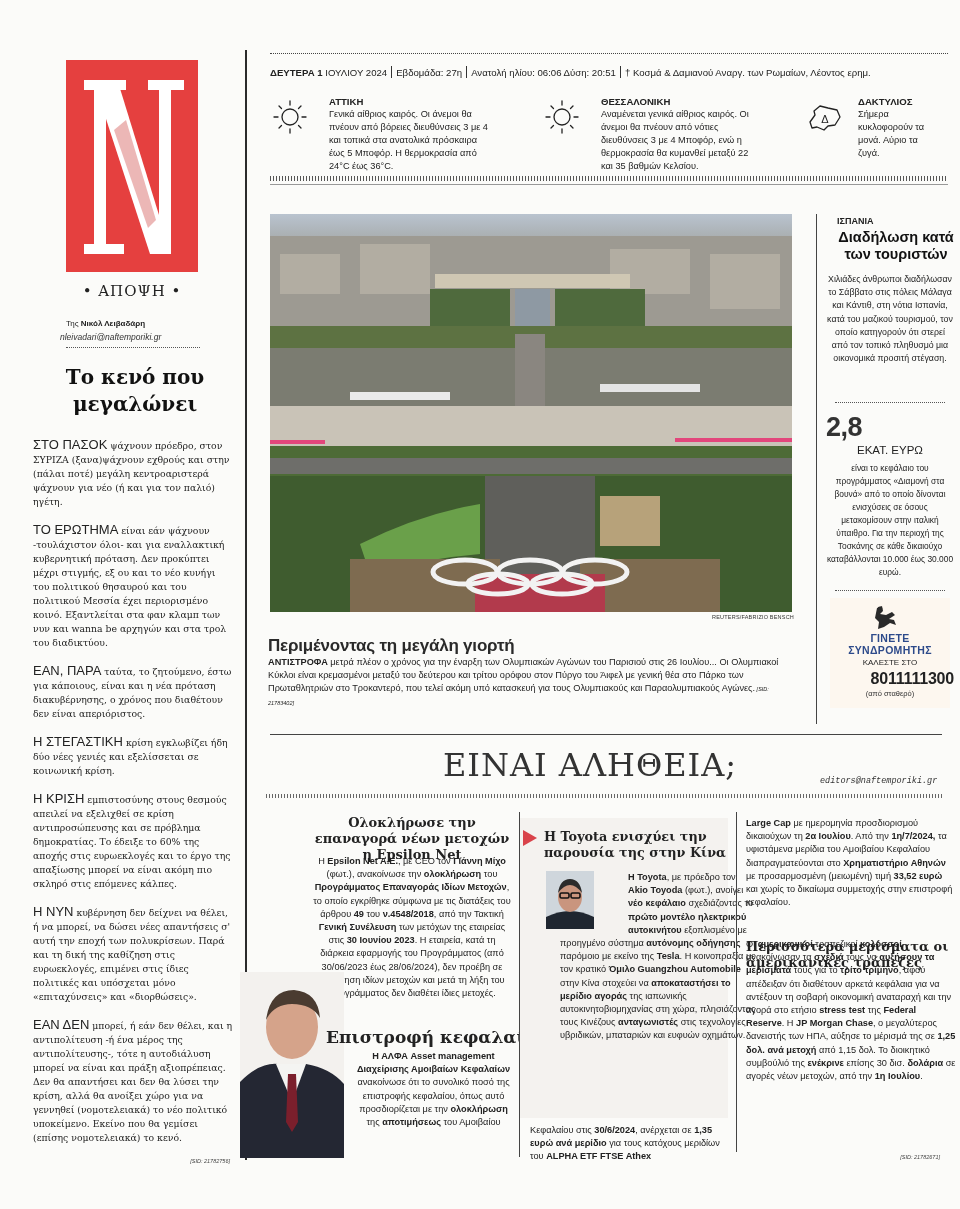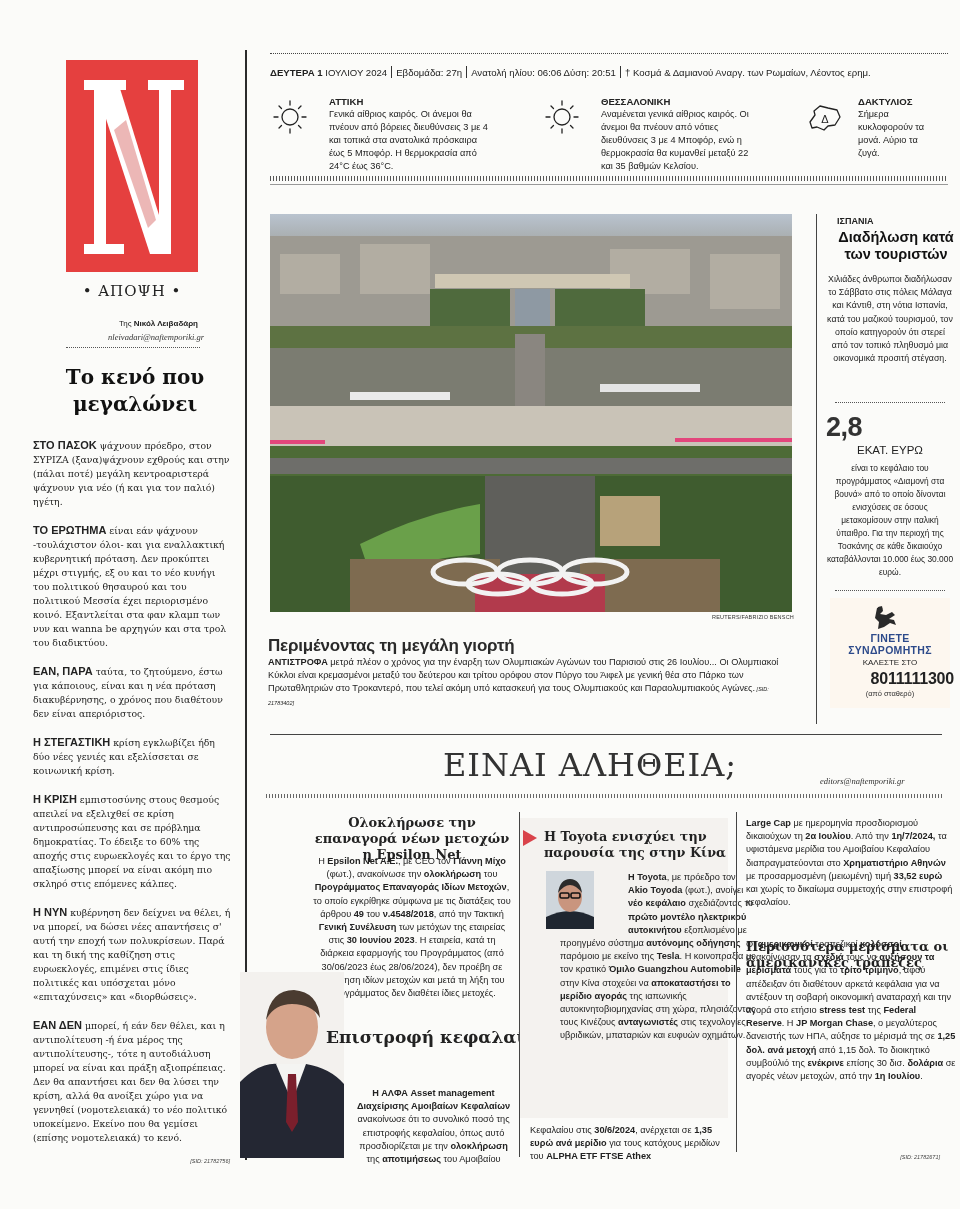--- a/index.html
+++ b/index.html
@@ -5,28 +5,28 @@
   * { box-sizing: border-box; margin: 0; padding: 0; }
   html, body { width: 960px; height: 1209px; background: #fbfbf9; overflow: hidden; }
   body { position: relative; font-family: "Liberation Sans", sans-serif; color: #1b1b1b; }
 
   
   #left-col { position: absolute; left: 0; top: 0; width: 246px; height: 1209px; margin-top: 8px; }
   #vrule-left { position: absolute; left: 245px; top: 50px; width: 2px; height: 1110px; background: #2b2b2b; }
   #logo-box { position: absolute; left: 66px; top: 52px; width: 132px; height: 212px; background: #e5403f; overflow: hidden; }
   #logo-box svg { position: absolute; left: 0; top: 0; width: 132px; height: 212px; }
   #section-label { position: absolute; left: 66px; top: 274px; width: 132px; text-align: center; font-family: "DejaVu Serif", serif; font-size: 15px; letter-spacing: 1px; color: #222; }
-  #byline { position: absolute; left: 66px; top: 311px; width: 132px; text-align: right; font-size: 8px; color: #222; }
+  #byline { position: absolute; left: 66px; top: 311px; width: 132px; text-align: left; font-size: 8px; color: #222; }
   #byline b { font-weight: bold; }
-  #byline-email { position: absolute; left: 60px; top: 324px; width: 144px; text-align: right; font-family: Liberation Serif, serif; font-style: italic; font-size: 8.5px; color: #333; }
+  #byline-email { position: absolute; left: 60px; top: 324px; width: 144px; text-align: left; font-family: Liberation Sans, sans-serif; font-style: italic; font-size: 8.5px; color: #333; }
   #byline-rule { position: absolute; left: 66px; top: 339px; width: 134px; border-top: 1px dotted #555; }
   #op-title { position: absolute; left: 40px; top: 356px; width: 190px; text-align: center; font-family: "DejaVu Serif", serif; font-size: 20px; line-height: 27px; color: #111; }
   #op-body { position: absolute; left: 33px; top: 430px; width: 200px; font-family: "DejaVu Serif", serif; font-size: 9.3px; line-height: 14px; color: #222; }
   #op-body p { margin-bottom: 14px; }
-  #op-body p .lead { font-family: "Liberation Sans", sans-serif; font-weight: bold; font-size: 11px; }
+  #op-body p .lead { font-family: "Liberation Sans", sans-serif; font-weight: normal; font-size: 13px; }
   #op-sid { position: absolute; left: 150px; top: 1150px; width: 80px; text-align: right; font-size: 5.5px; font-style: italic; color: #444; }
 
   
   #top-dots { position: absolute; left: 270px; top: 53px; width: 678px; border-top: 1px dotted #444; }
   #date-line { position: absolute; left: 270px; top: 66px; width: 690px; font-size: 9.6px; white-space: nowrap; color: #222; }
   #date-line span.sep { display: inline-block; width: 1px; height: 12px; background: #333; vertical-align: -2px; margin: 0 4px; }
   #date-line b { font-weight: bold; }
   .weather { position: absolute; top: 96px; }
   .weather .sun { position: absolute; left: 0; top: 3px; width: 36px; height: 36px; }
   .weather .w-title { position: absolute; left: 57px; top: 0; font-weight: bold; font-size: 9.6px; color: #222; white-space: nowrap; }
@@ -65,32 +65,32 @@
   #subscribe-box { position: absolute; left: 830px; top: 598px; width: 120px; height: 110px; background: #fdf7ef; }
   #subscribe-icon { position: absolute; left: 872px; top: 605px; width: 28px; height: 26px; }
   #subscribe-title { position: absolute; left: 826px; top: 632px; width: 128px; text-align: center; font-size: 10.5px; line-height: 12px; font-weight: bold; color: #2d4a8a; letter-spacing: .3px; }
   #subscribe-call { position: absolute; left: 826px; top: 658px; width: 128px; text-align: center; font-size: 8px; color: #222; }
   #subscribe-phone { position: absolute; left: 826px; top: 670px; width: 128px; text-align: right; font-size: 16px; font-weight: bold; color: #222; letter-spacing: -.2px; }
   #subscribe-note { position: absolute; left: 826px; top: 689px; width: 128px; text-align: center; font-size: 7.5px; color: #333; }
 
   
   #sec-rule-top { position: absolute; left: 270px; top: 734px; width: 672px; border-top: 1.5px solid #444; }
   #sec-title { position: absolute; left: 400px; top: 746px; width: 380px; text-align: center; font-family: "DejaVu Serif", serif; font-size: 32px; color: #333; letter-spacing: 1px; font-weight: normal; }
-  #sec-email { position: absolute; left: 820px; top: 776px; font-family: Liberation Serif, serif; font-style: italic; font-size: 8.5px; color: #333; }
+  #sec-email { position: absolute; left: 820px; top: 776px; font-family: Liberation Mono, monospace; font-style: italic; font-size: 8.5px; color: #333; }
   #sec-bar { position: absolute; left: 266px; top: 794px; width: 676px; height: 4px;
     background: repeating-linear-gradient(90deg, #666 0 1px, transparent 1px 3px); }
 
   .article-h { font-family: "DejaVu Serif", serif; font-weight: bold; color: #222; }
   .article-p { font-size: 9.2px; line-height: 13.2px; color: #222; }
   .article-p b { font-weight: bold; }
 
   #a1-title { position: absolute; left: 312px; top: 815px; width: 200px; text-align: center; font-size: 13px; line-height: 16px; }
   #a1-body { position: absolute; left: 312px; top: 855px; width: 200px; text-align: center; }
   #a2-title { position: absolute; left: 326px; top: 1027px; font-size: 17px; }
-  #a2-body { position: absolute; left: 356px; top: 1087px; width: 155px; text-align: center; }
+  #a2-body { position: absolute; left: 356px; top: 1050px; width: 155px; text-align: center; }
   #portrait { position: absolute; left: 240px; top: 972px; width: 104px; height: 186px; overflow: hidden; }
 
   #vrule-mid { position: absolute; left: 519px; top: 812px; width: 1px; height: 345px; background: #444; }
   #vrule-mid2 { position: absolute; left: 736px; top: 812px; width: 1px; height: 340px; background: #444; }
 
   #toyota-box { position: absolute; left: 520px; top: 818px; width: 208px; height: 300px; background: #f4f2ef; }
   #toyota-arrow { position: absolute; left: 523px; top: 830px; width: 0; height: 0; border-top: 8px solid transparent; border-bottom: 8px solid transparent; border-left: 14px solid #d9434a; }
   #toyota-title { position: absolute; left: 544px; top: 829px; width: 185px; font-size: 12.8px; line-height: 16px; }
   #toyota-photo { position: absolute; left: 546px; top: 871px; width: 48px; height: 58px; overflow: hidden; background: #c8cfd6; }
   #toyota-body { position: absolute; left: 560px; top: 871px; width: 196px; }

